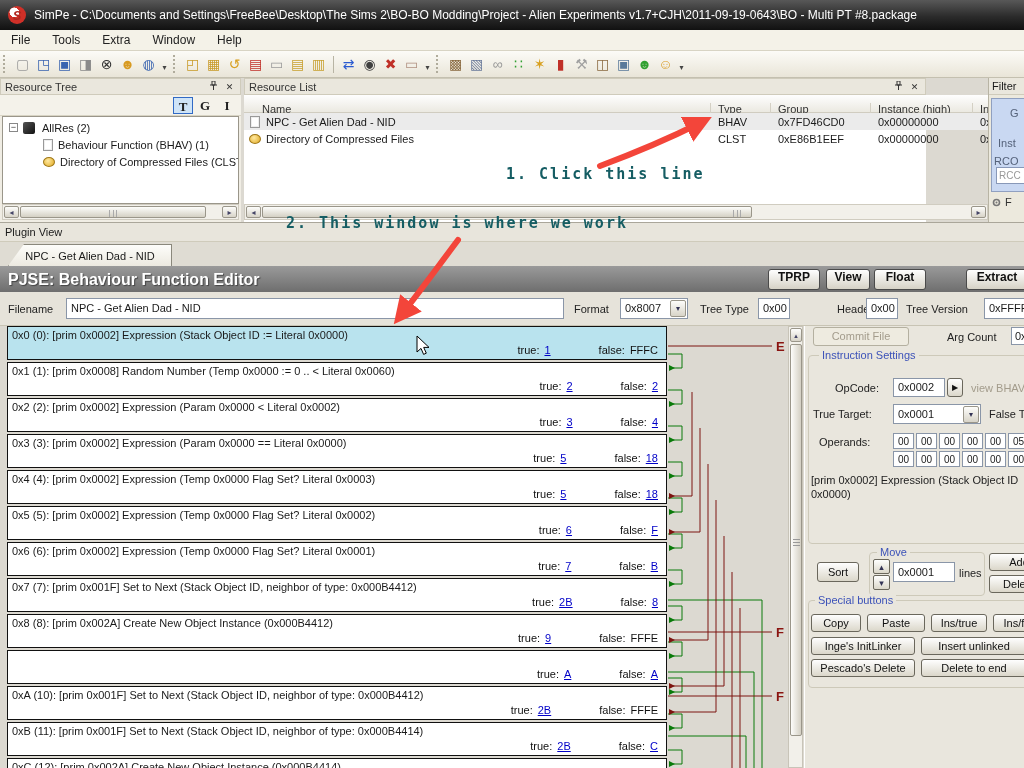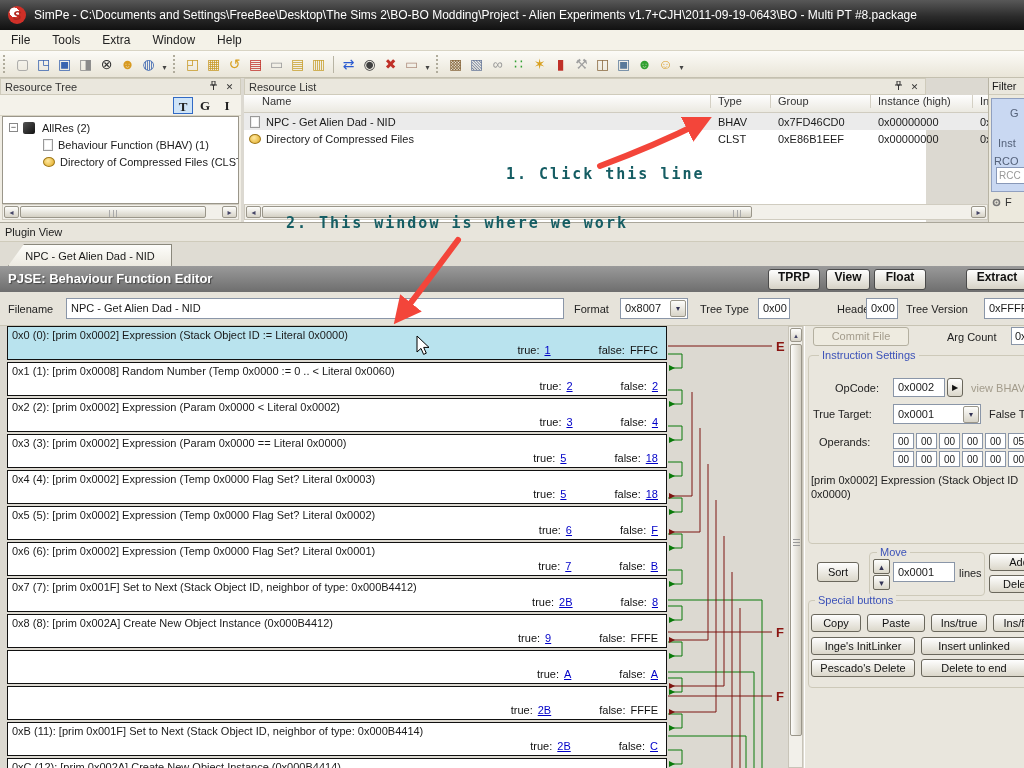--- a/index.html
+++ b/index.html
@@ -44,38 +44,38 @@
   
   .hscroll { position:absolute; height:16px; background:#f2f0ea; border:1px solid #d0ccc0; }
   .sbtn { position:absolute; top:1px; width:15px; height:12px; background:linear-gradient(#fdfdfb,#d8d4c8); border:1px solid #9a968a; border-radius:2px; font-size:8px; color:#446; text-align:center; line-height:12px; }
   .sthumb { position:absolute; top:1px; height:12px; background:linear-gradient(#fdfdfb,#d4d0c4); border:1px solid #9a968a; border-radius:2px; }
   .sgrip { position:absolute; top:3px; width:8px; height:7px; border-left:1px solid #aaa; border-right:1px solid #aaa; }
   .sgrip::after { content:""; position:absolute; left:3px; top:0; width:1px; height:7px; background:#aaa; }
 
   
   .rlist { position:absolute; left:244px; top:78px; width:682px; height:144px; background:#fff; }
   .colhdr { position:absolute; left:0; top:17px; width:744px; height:18px; background:linear-gradient(#fefefe,#ebe9e1); border-bottom:1px solid #d0ccc0; }
-  .colhdr span { position:absolute; top:0; color:#333; }
+  .colhdr span { position:absolute; top:8px; color:#333; }
   .colsep { position:absolute; top:2px; width:1px; height:13px; background:#d4d0c4; }
   .lrow { position:absolute; left:0; width:744px; height:17px; display:flex; align-items:center; }
   .lrow .cell { position:absolute; white-space:nowrap; }
 
   
   .filter { position:absolute; left:988px; top:78px; width:36px; height:144px; background:#ece9dd; border-left:1px solid #b8b4a4; overflow:hidden; }
   .filter-box { position:absolute; left:2px; top:20px; width:40px; height:94px; background:#c9d8f2; border:1px solid #90a0c0; }
   .flabel { position:absolute; color:#55627a; font-size:11px; white-space:nowrap; }
   .finput { position:absolute; left:4px; top:68px; width:34px; height:17px; background:#fff; border:1px solid #8898b8; color:#999; font-size:10px; padding:2px; }
   .ffoot { position:absolute; left:2px; top:118px; display:flex; align-items:center; gap:3px; color:#333; }
 
   
   .pvbar { position:absolute; left:0; top:222px; width:1024px; height:20px; background:#e8e5dc; border-top:1px solid #aaa69a; border-bottom:1px solid #cfcbbb; padding:3px 5px; }
   .tabstrip { position:absolute; left:0; top:242px; width:1024px; height:24px; background:#dfdcd3; }
   .tab { position:absolute; left:8px; top:2px; width:164px; height:22px; background:linear-gradient(#fdfdfa,#ece9e0); border:1px solid #8a887c; border-bottom:none; clip-path:polygon(16px 0, 100% 0, 100% 100%, 0 100%); text-align:center; line-height:22px; }
   .pjse { position:absolute; left:0; top:266px; width:1024px; height:26px; background:linear-gradient(#9a9a9a,#6e6e6e); }
-  .pjse-title { position:absolute; left:8px; top:5px; color:#fff; font-weight:bold; font-size:13px; text-shadow:1px 1px 1px #444; }
+  .pjse-title { position:absolute; left:8px; top:5px; color:#fff; font-weight:bold; font-size:16px; text-shadow:1px 1px 1px #444; }
   .hbtn { position:absolute; top:3px; height:21px; background:linear-gradient(#fefefe,#d6d2c6); border:1px solid #4a4a4a; border-radius:3px; font-weight:bold; font-size:12px; text-align:center; color:#111; }
 
   
   .filebar { position:absolute; left:0; top:292px; width:1024px; height:34px; background:#e6e3da; border-bottom:1px solid #c8c4b4; }
   .flb { position:absolute; top:11px; color:#222; font-size:11px; white-space:nowrap; }
   .txt { position:absolute; top:6px; height:21px; background:#fff; border:1px solid #8a96a8; padding:3px 4px; font-size:11px; white-space:nowrap; overflow:hidden; }
   .combo-arrow { position:absolute; right:1px; top:1px; width:16px; height:17px; background:linear-gradient(#fdfdfb,#d8d4c8); border:1px solid #9a968a; border-radius:2px; font-size:8px; text-align:center; line-height:16px; color:#335; }
 
   
   .editor { position:absolute; left:0; top:326px; width:1024px; height:442px; background:#dcd9d1; overflow:hidden; }
@@ -410,20 +410,21 @@
         <div class="irow">
           <div class="il2">
             <span class="tfl">true:</span>
             <a class="tfv">A</a>
             <span class="tfl fl2">false:</span>
             <a class="tfv">A</a>
           </div>
         </div>
 
         <div class="irow">
+          <div class="il1">0xA (10): [prim 0x001F] Set to Next (Stack Object ID, neighbor of type: 0x000B4412)</div>
           <div class="il2">
             <span class="tfl">true:</span>
             <a class="tfv">2B</a>
             <span class="tfl fl2">false:</span>
             <a class="tfv plain">FFFE</a>
           </div>
         </div>
 
         <div class="irow">
           <div class="il1">0xB (11): [prim 0x001F] Set to Next (Stack Object ID, neighbor of type: 0x000B4414)</div>

